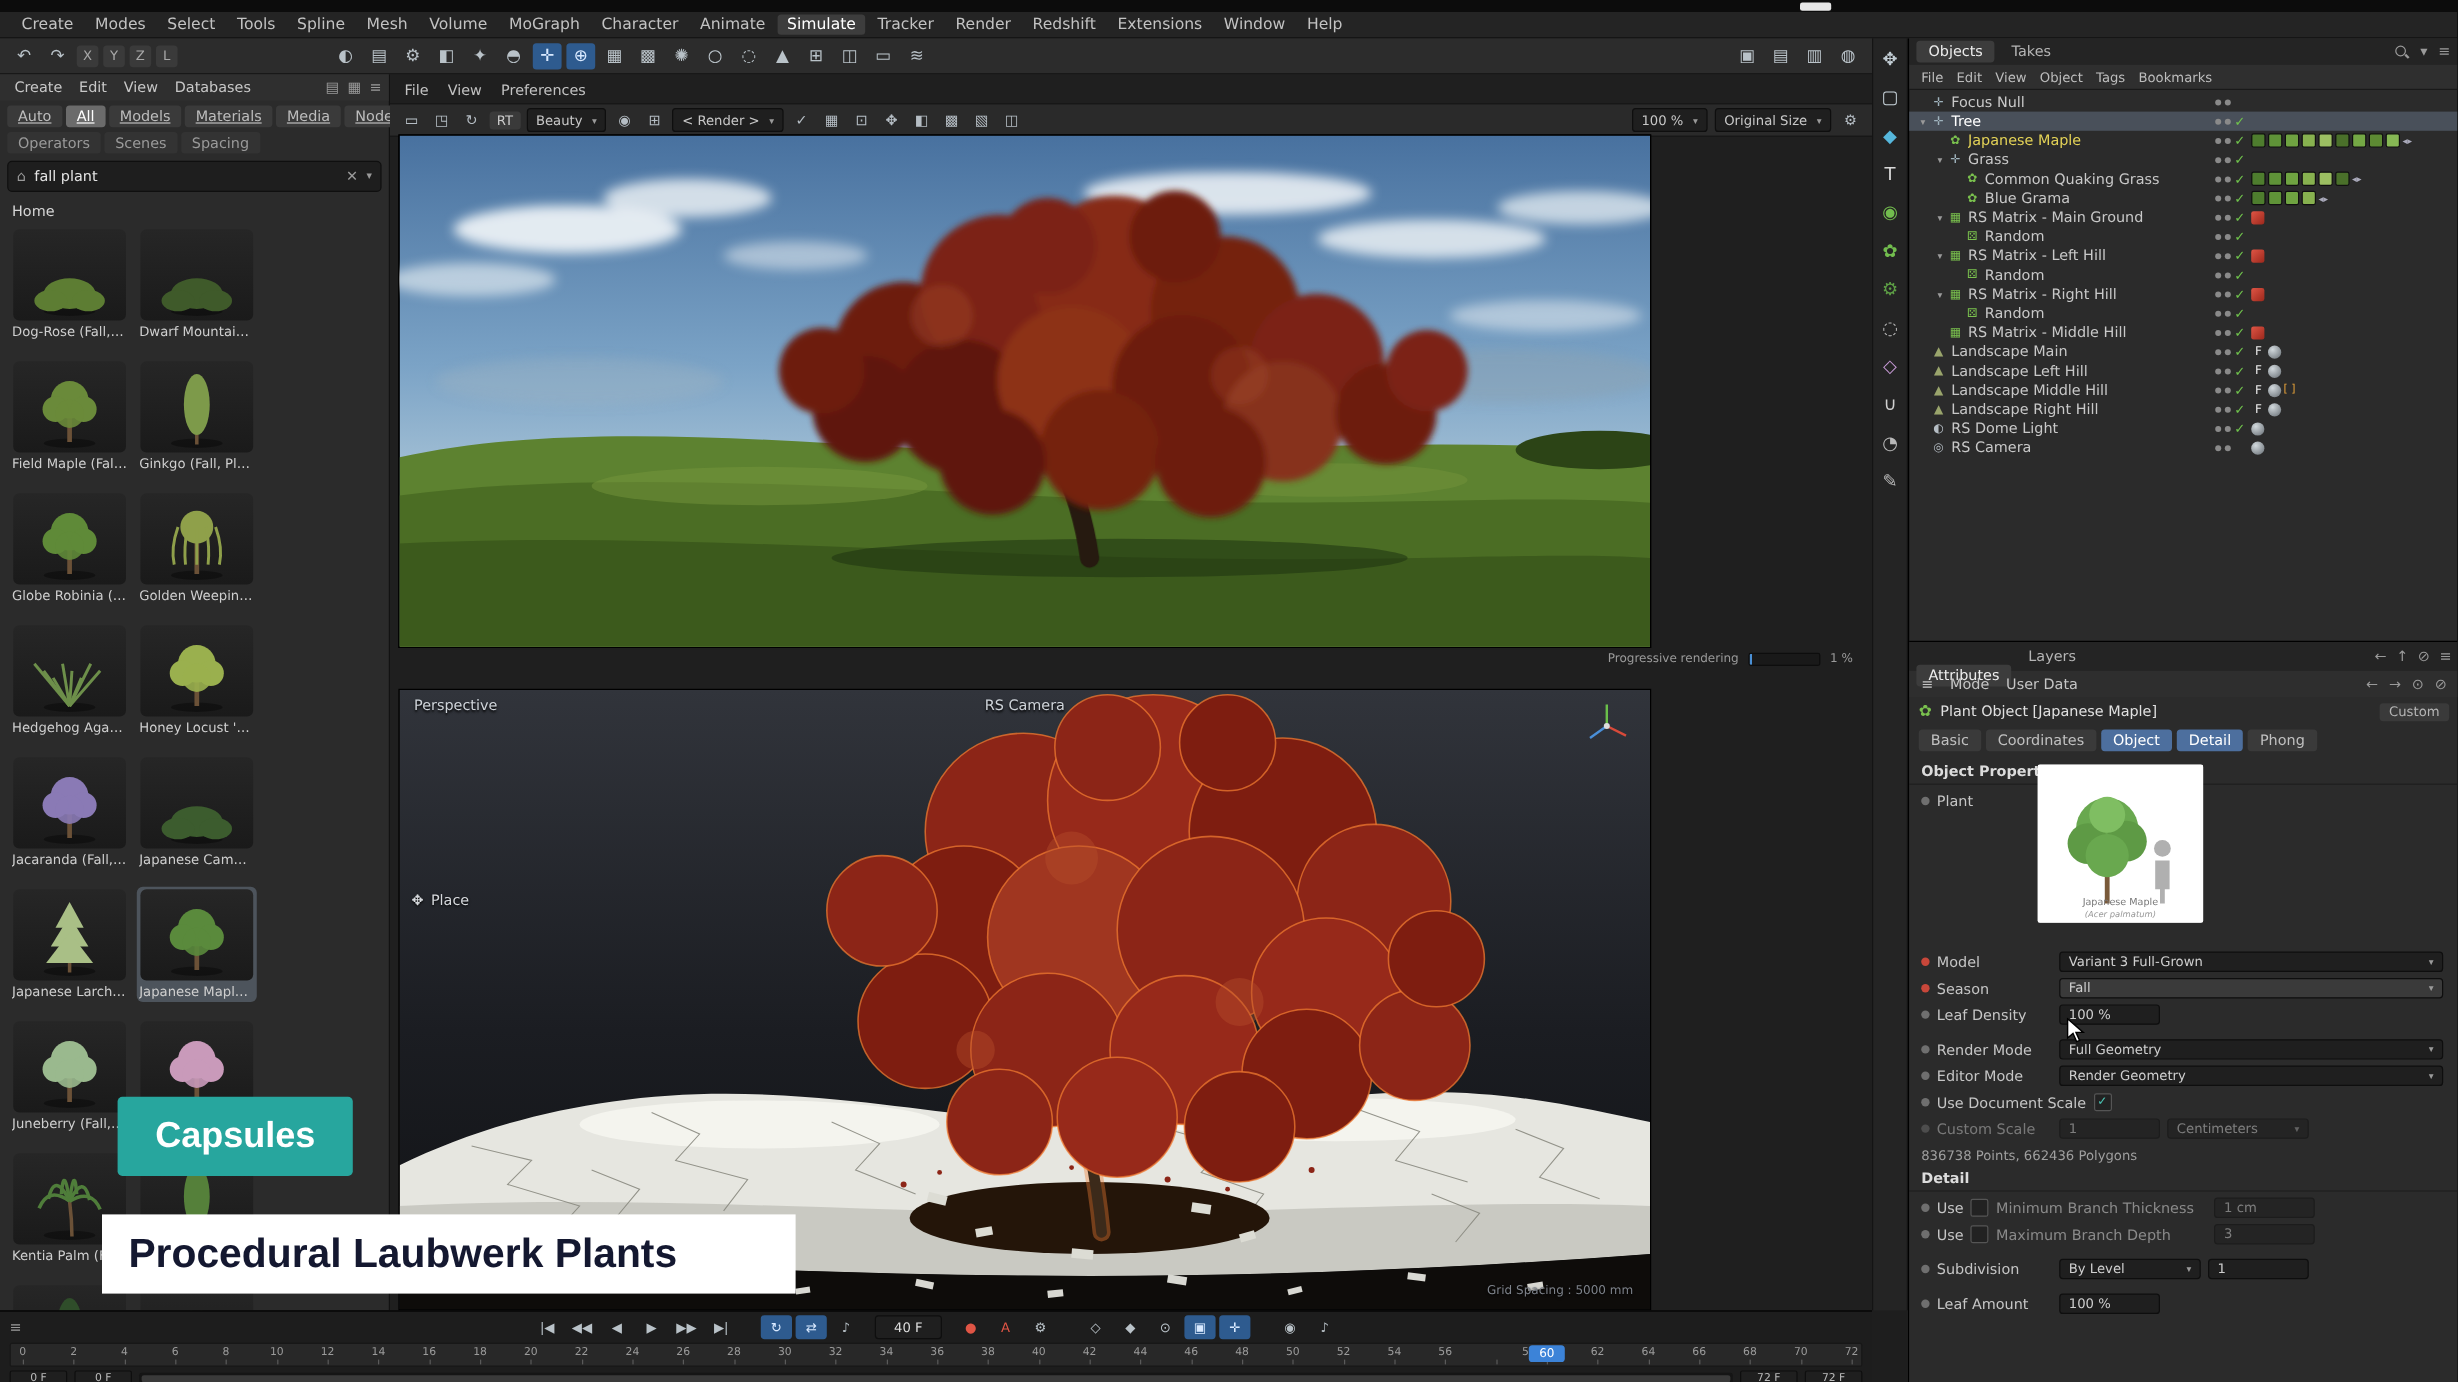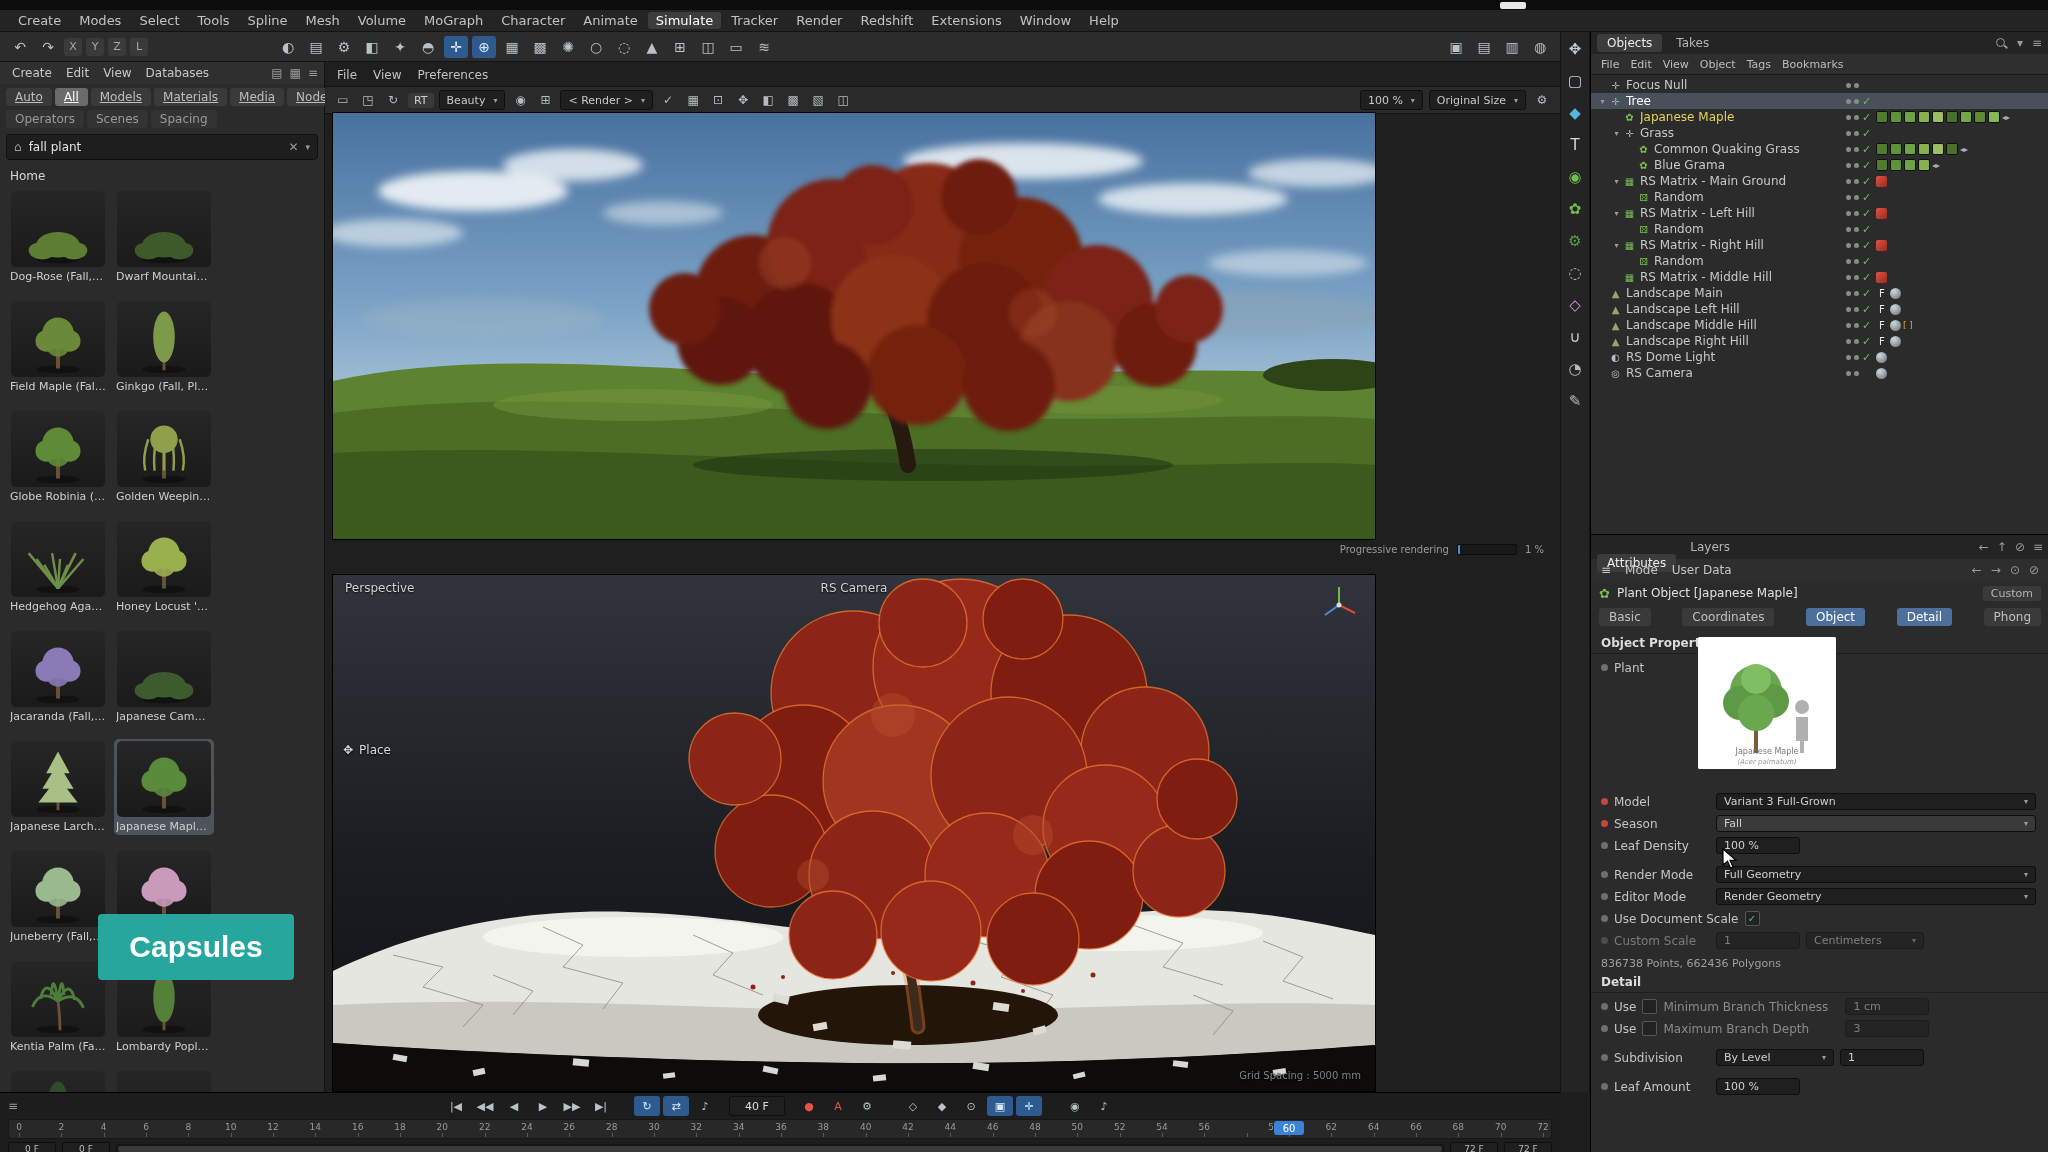--- a/index.html
+++ b/index.html
@@ -95,21 +95,21 @@
   .attr-tabs{height:24px;background:#242424;display:flex;align-items:center;gap:4px;padding:0 6px;}
   .attr-tab{padding:2px 10px;border-radius:3px;color:#b5b5b5;}
   .attr-tab.active{background:#3c3c3c;color:#eee;margin-top:32px;}
   .attr-tabs-right{margin-left:auto;display:flex;gap:8px;color:#9a9a9a;}
   .attr-mode{height:22px;display:flex;align-items:center;gap:14px;padding:0 10px;color:#c5c5c5;background:#2e2e2e;}
   .attr-mode-right{margin-left:auto;display:flex;gap:9px;color:#9a9a9a;}
   .attr-title{height:24px;display:flex;align-items:center;gap:7px;padding:0 8px;}
   .plant-glyph{color:#7ac14e;font-size:13px;}
   .attr-title-text{color:#e0e0e0;}
   .attr-custom{margin-left:auto;color:#b5b5b5;background:#3a3a3a;border-radius:3px;padding:1px 8px;font-size:11px;}
-  .attr-sec-tabs{display:flex;gap:4px;padding:3px 8px 5px;justify-content:space-between;}
+  .attr-sec-tabs{display:flex;gap:4px;padding:3px 8px 5px;}
   .sec-tab{padding:2px 10px;background:#3a3a3a;border-radius:3px;font-size:12px;color:#c0c0c0;}
   .sec-tab.active{background:#4d6f9e;color:#fff;}
   .attr-header{height:20px;display:flex;align-items:center;padding:0 10px;font-weight:bold;color:#dcdcdc;border-bottom:1px solid #1e1e1e;margin-top:2px;}
   .arow{display:flex;align-items:center;gap:6px;padding:0 10px;height:17px;margin-top:5px;}
   .adot{width:7px;height:7px;border-radius:50%;background:#6f6f6f;flex:none;}
   .adot.red{background:#c8473a;}
   .alabel{width:96px;flex:none;white-space:nowrap;color:#c5c5c5;}
   .alabel.auto{width:auto;}
   .glabel{color:#8a8a8a;width:176px;flex:none;white-space:nowrap;}
   .afield{height:17px;background:#1f1f1f;border:1px solid #0e0e0e;border-radius:3px;display:flex;align-items:center;
@@ -1271,17 +1271,18 @@
         <span class="range-field">0 F</span>
         <div class="range-track">
           <div class="range-inner"></div>
         </div>
         <span class="range-field">72 F</span>
         <span class="range-field">72 F</span>
       </div>
   </div>
 
   <div class="badge-capsules">Capsules</div>
+  <div class="badge-title">Procedural Laubwerk Plants</div>
 
   <svg class="cursor" width="18" height="22" viewBox="0 0 18 22">
     <path d="M1,1 L1,17 L5.5,13.2 L8.5,20 L11,19 L8,12.3 L14,12.3 Z" fill="#fff" stroke="#000" stroke-width="1.2"></path>
   </svg>
 </div>
 
 </body></html>

